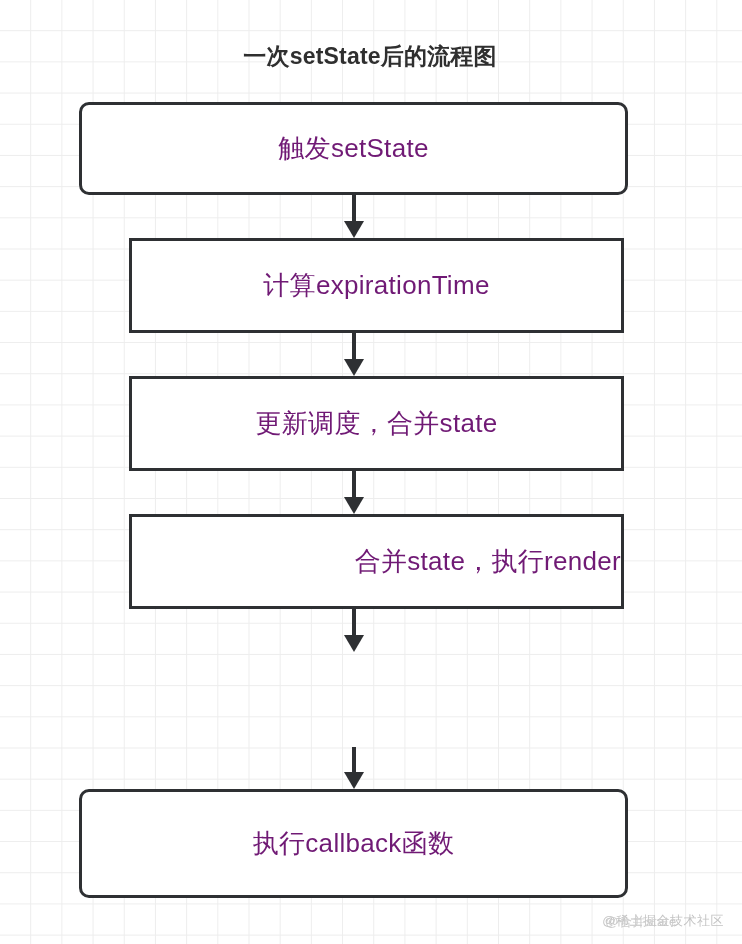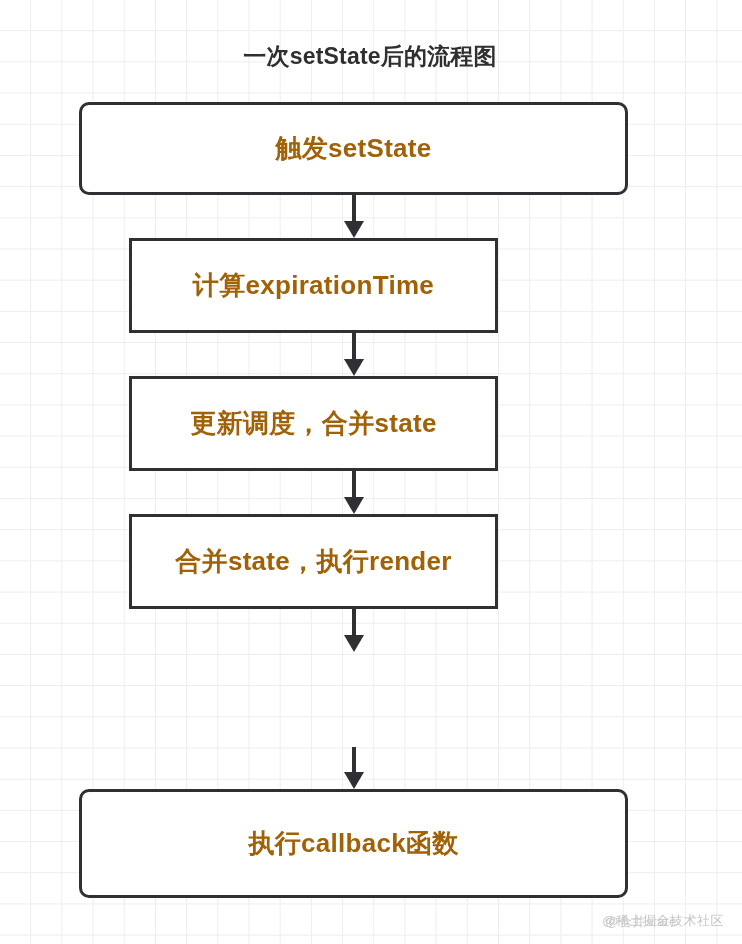--- a/index.html
+++ b/index.html
@@ -42,35 +42,35 @@
 
   
   .node {
     position: absolute;
     box-sizing: border-box;
     background: #ffffff;
     border: 3px solid #2e3033;
     display: flex;
     align-items: center;
     justify-content: center;
-    color: #a16207;
-    font-weight: bold;
+    color: #701a75;
+    font-weight: normal;
     font-size: 26px;
     letter-spacing: 0.3px;
   }
   .node.rounded {
     border-radius: 10px;
   }
   .node.wide {
     left: 79px;
     width: 549px;
   }
   .node.narrow {
     left: 129px;
-    width: 369px;
+    width: 495px;
   }
 
   .node-label {
     pointer-events: none;
     white-space: nowrap;
   }
 
   
   .arrow {
     position: absolute;
@@ -140,21 +140,21 @@
 
   <div class="node narrow" style="top:376px;height:95px;">
     <span class="node-label">更新调度，合并state</span>
   </div>
 
   <div class="arrow" style="top:471px;height:43px;">
     <div class="shaft" style="height:30px;"></div>
     <div class="head" style="top:26px;"></div>
   </div>
 
-  <div class="node narrow" style="top:514px;height:95px;">
+  <div class="node narrow" style="top:514px;height:95px;justify-content:flex-end;">
     <span class="node-label">合并state，执行render</span>
   </div>
 
   <div class="arrow" style="top:609px;height:43px;">
     <div class="shaft" style="height:30px;"></div>
     <div class="head" style="top:26px;"></div>
   </div>
 
 
   <div class="arrow" style="top:747px;height:42px;">

